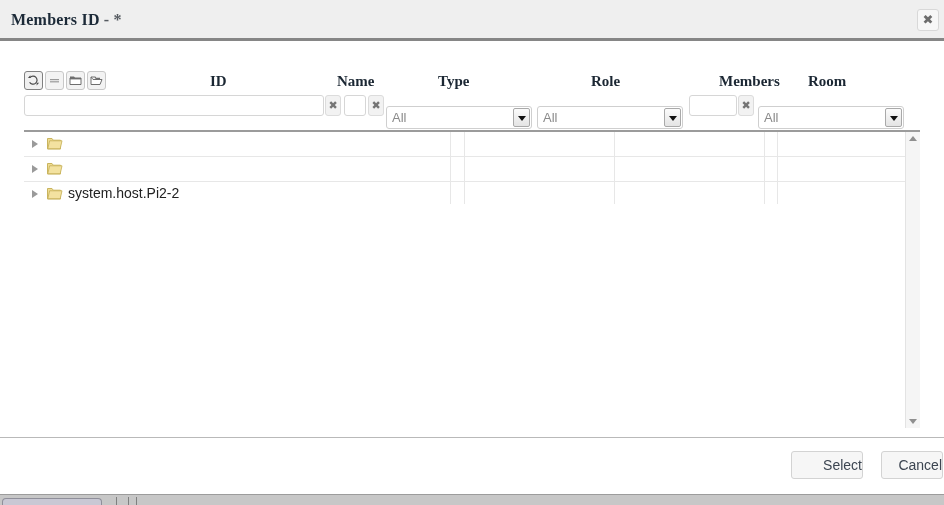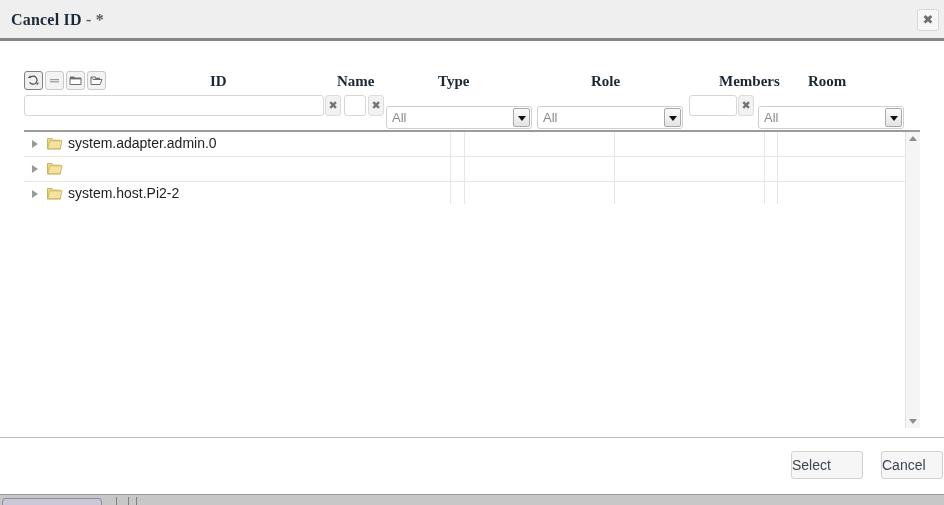--- a/index.html
+++ b/index.html
@@ -288,21 +288,21 @@
     top: 13px;
     height: 28px;
     background: #f6f6f6;
     border: 1px solid #d3d3d3;
     border-radius: 3px;
     box-sizing: border-box;
     font-family: "Liberation Sans", sans-serif;
     font-size: 14px;
     color: #3c4551;
     cursor: pointer;
-    text-align: left;
+    text-align: right;
     line-height: 26px;
   }
   #select-button { right: 81px; width: 72px; }
   #cancel-button { right: 1px; width: 62px; }
 
   
   .taskbar {
     position: absolute;
     left: 0;
     top: 494px;
@@ -328,21 +328,21 @@
     width: 1px; height: 9px;
     background: #7f7f7f;
   }
 </style>
 </head>
 <body>
 
 <div class="dialog">
 
   <div class="titlebar">
-    <div class="title-text"><span>Cancel ID</span><span class="muted"> - </span><span class="muted">*</span></div>
+    <div class="title-text"><span>Members ID</span><span class="muted"> - </span><span class="muted">*</span></div>
     <div class="close-btn">✖</div>
   </div>
 
   <div class="content">
 
     <div class="filter-area">
 
       <div class="toolbar">
         <div class="tb-btn active">
           <span>
@@ -420,21 +420,20 @@
 
     <div class="tree-outer">
       <div class="tree-table" id="tree-table">
 
         <div class="trow">
             <span class="expander"></span>
             <span class="folder"><svg width="16" height="15" viewBox="0 0 16 15">
                 <path d="M0.5 2.5 L5 2.5 L6.3 4.2 L13.5 4.2 L13.5 13 L0.5 13 Z" fill="#efdc92" stroke="#c9b45e" stroke-width="1"></path>
                 <path d="M2.6 4.8 L15 4.8 L13.2 12.7 L0.8 12.7 Z" fill="#f3e2a0" stroke="#c9b45e" stroke-width="0.9"></path>
               </svg></span>
-            <span class="label">system.adapter.admin.0</span>
             <span class="cellsep" style="left: 426px;"></span>
             <span class="cellsep" style="left: 440px;"></span>
             <span class="cellsep" style="left: 590px;"></span>
             <span class="cellsep" style="left: 740px;"></span>
             <span class="cellsep" style="left: 753px;"></span>
           </div>
           <div class="trow">
             <span class="expander"></span>
             <span class="folder"><svg width="16" height="15" viewBox="0 0 16 15">
                 <path d="M0.5 2.5 L5 2.5 L6.3 4.2 L13.5 4.2 L13.5 13 L0.5 13 Z" fill="#efdc92" stroke="#c9b45e" stroke-width="1"></path>

